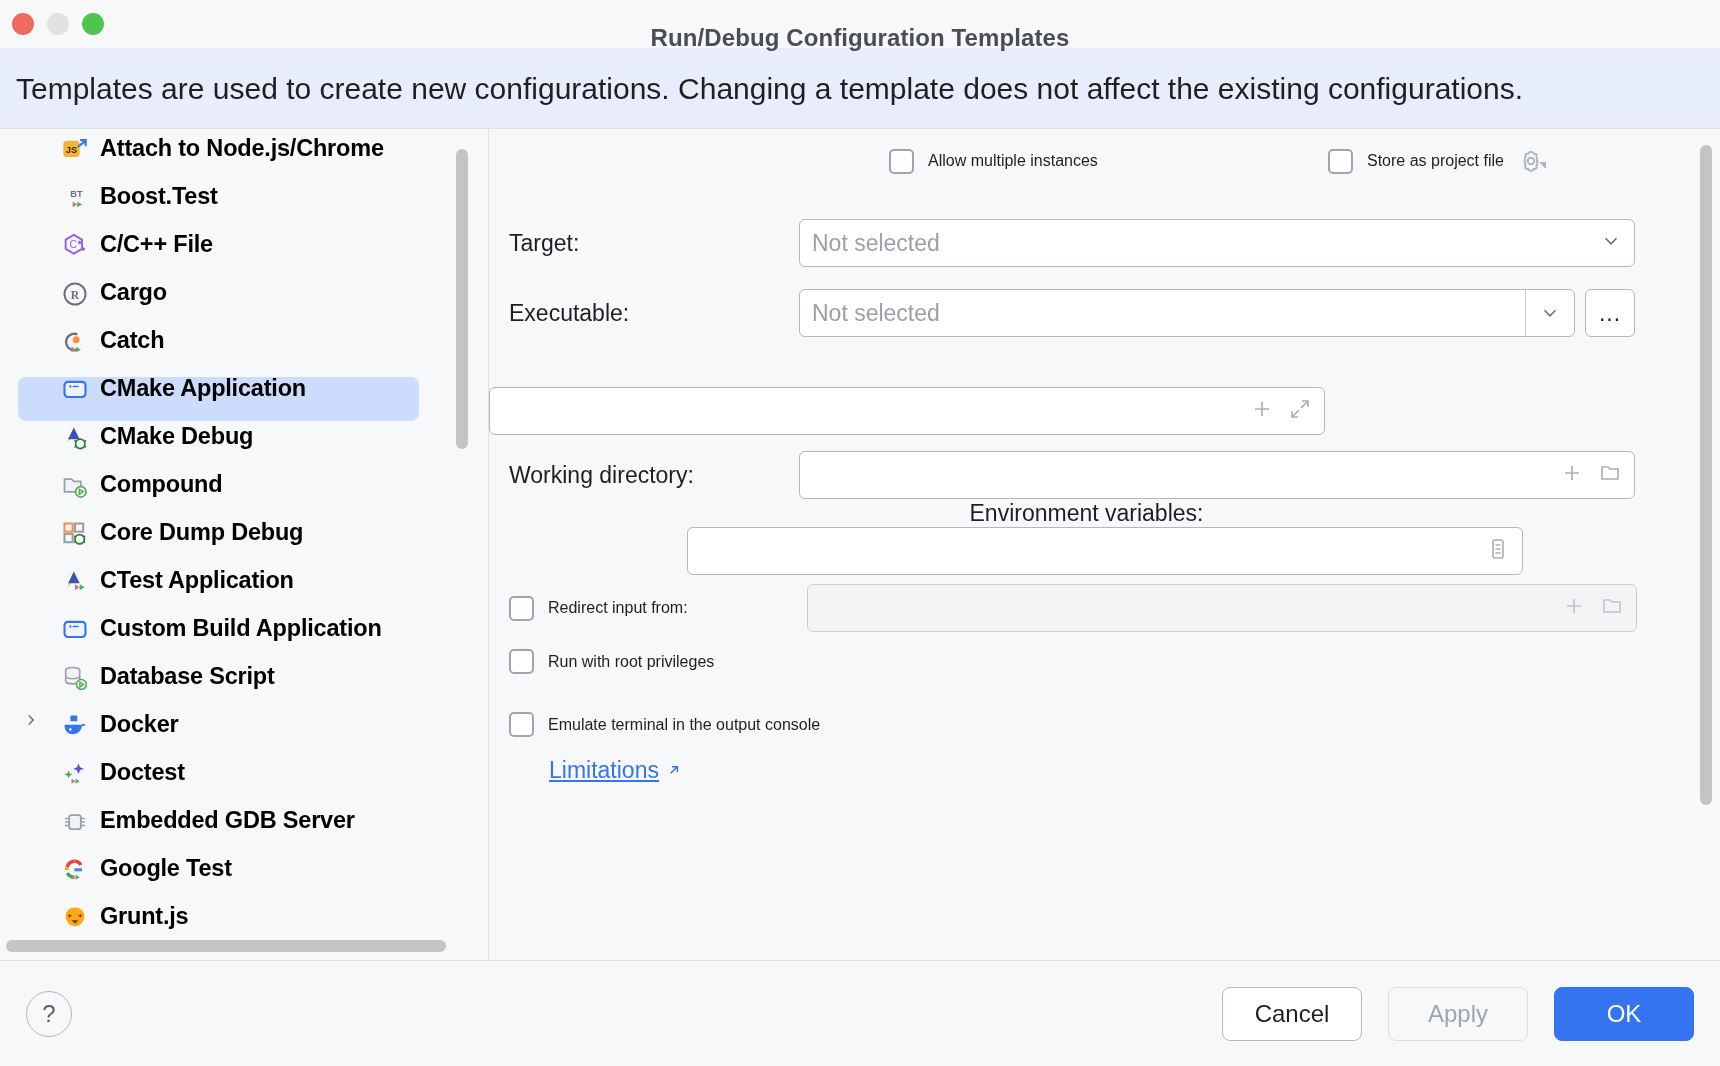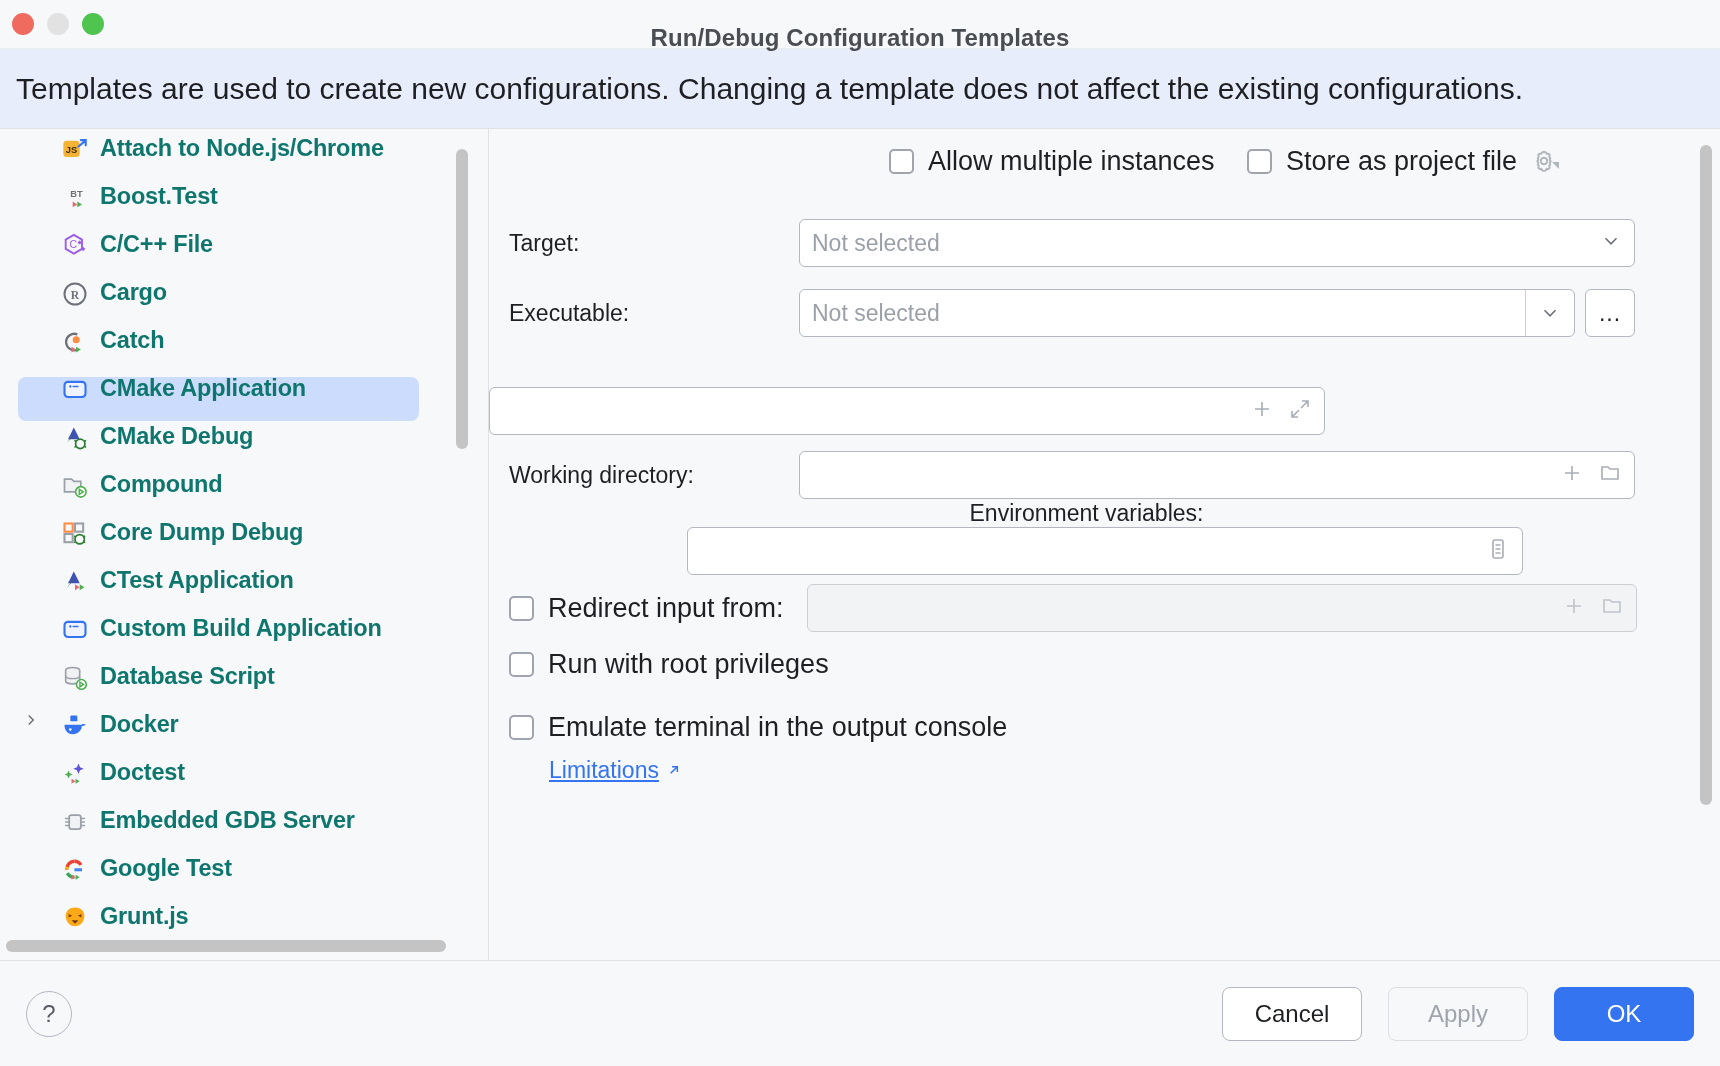--- a/index.html
+++ b/index.html
@@ -84,21 +84,21 @@
     position: absolute; left: 22px;
     width: 16px; height: 16px;
     color: #6e7177;
   }
   .list-item .ico {
     width: 30px; min-width: 30px; height: 30px;
     display: flex; align-items: center; justify-content: center;
     margin-left: 42px;
   }
   .list-item .lbl {
-    font-size: 23.5px; color: #0f766e;
+    font-size: 23.5px; color: #000000;
     font-weight: bold; white-space: nowrap;
     letter-spacing: -0.2px;
   }
   .list-item.selected .sel-bg {
     position: absolute;
     left: 18px; right: 70px; top: 2px; bottom: 2px;
     background: #ccdcfc; border-radius: 8px;
   }
   .list-item.selected .ico,
   .list-item.selected .lbl { position: relative; z-index: 2; }
@@ -130,21 +130,21 @@
     position: absolute; left: 0; right: 0; top: 32px;
     display: flex; align-items: center;
   }
   .cbx {
     width: 25px; height: 25px; min-width: 25px;
     border: 2px solid #a0a4ad;
     border-radius: 5px; background: #ffffff;
     box-sizing: border-box;
   }
   .chk-row { display: flex; align-items: center; gap: 14px; }
-  .chk-label { font-size: 27px; color: #1e1f22; white-space: nowrap; }
+  .chk-label { font-size: 16px; color: #1e1f22; white-space: nowrap; }
 
   .row {
     position: absolute; left: 0; right: 0;
     display: flex; align-items: center;
   }
   .row-label {
     font-size: 23px; color: #1e1f22;
     width: 310px; min-width: 310px;
     text-align: left;
     padding-left: 20px;
@@ -449,21 +449,21 @@
     </div>
 
     <div class="panel">
       <div class="panel-inner">
 
         <div class="top-checks">
           <div class="chk-row" style="position:absolute; left:400px;">
             <div class="cbx"></div>
             <span class="chk-label">Allow multiple instances</span>
           </div>
-          <div class="chk-row" style="position:absolute; left:758px;justify-content:center;">
+          <div class="chk-row" style="position:absolute; left:839px;justify-content:center;">
             <div class="cbx"></div>
             <span class="chk-label">Store as project file</span>
             <span style="display:inline-flex;align-items:center;">
               <svg width="26" height="26" viewBox="0 0 24 24" fill="none" stroke="#b0b4bb" stroke-width="1.7">
                 <circle cx="12" cy="12" r="3"></circle>
                 <path d="M12 3.5l1.6.4.9 1.5 1.7-.2 1.1 1.2-.5 1.6 1 1.4-.6 1.6 1 1.3-1 1.3.6 1.6-1 1.4.5 1.6-1.1 1.2-1.7-.2-.9 1.5-1.6.4-1.6-.4-.9-1.5-1.7.2-1.1-1.2.5-1.6-1-1.4.6-1.6-1-1.3 1-1.3-.6-1.6 1-1.4-.5-1.6 1.1-1.2 1.7.2.9-1.5z"></path>
               </svg>
               <span style="display:inline-block;width:0;height:0;border-left:7px solid transparent;border-top:7px solid #b0b4bb;margin-left:-5px;margin-top:9px;"></span>
             </span>
           </div>

